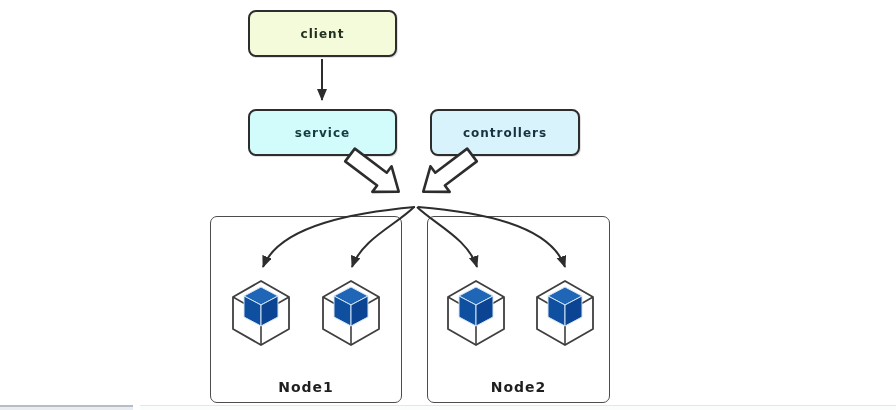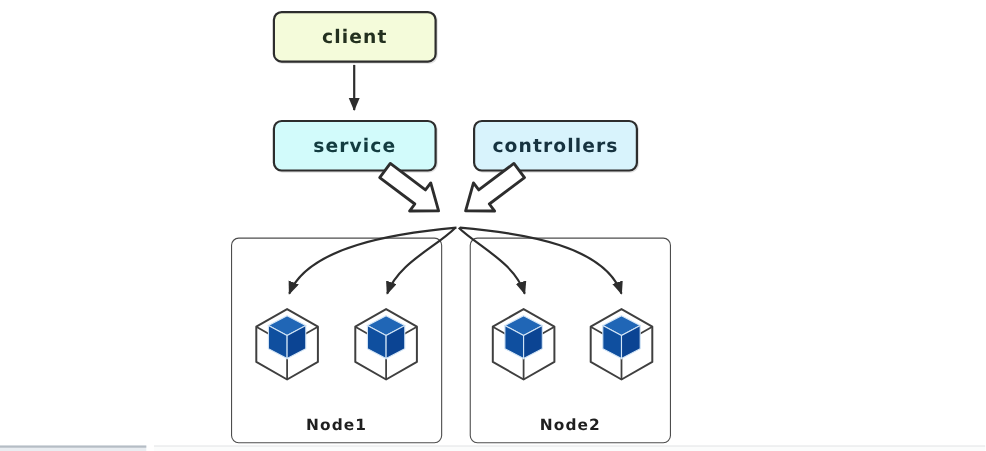--- a/index.html
+++ b/index.html
@@ -9,21 +9,21 @@
     background:#ffffff;
     font-family:"DejaVu Sans","Liberation Sans",sans-serif;
     overflow:hidden;
   }
   .dbox{
     position:absolute;
     box-sizing:border-box;
     border:2px solid #2d2d2d;
     border-radius:8px;
     display:flex;align-items:center;justify-content:center;
-    font-weight:bold;font-size:17px;letter-spacing:1px;color:#23301f;
+    font-weight:bold;font-size:12px;letter-spacing:1px;color:#23301f;
     box-shadow:1px 1px 0 rgba(0,0,0,0.12);
   }
   #client-box{left:248px;top:10px;width:149px;height:47px;background:#f4fbda;}
   #service-box{left:248px;top:109px;width:149px;height:47px;background:#d2fbfb;color:#133c40;}
   #controllers-box{left:430px;top:109px;width:150px;height:47px;background:#d8f3fc;color:#16323f;}
   .nodebox{
     position:absolute;
     box-sizing:border-box;
     background:#ffffff;
     border:1.5px solid #4d4d4d;

